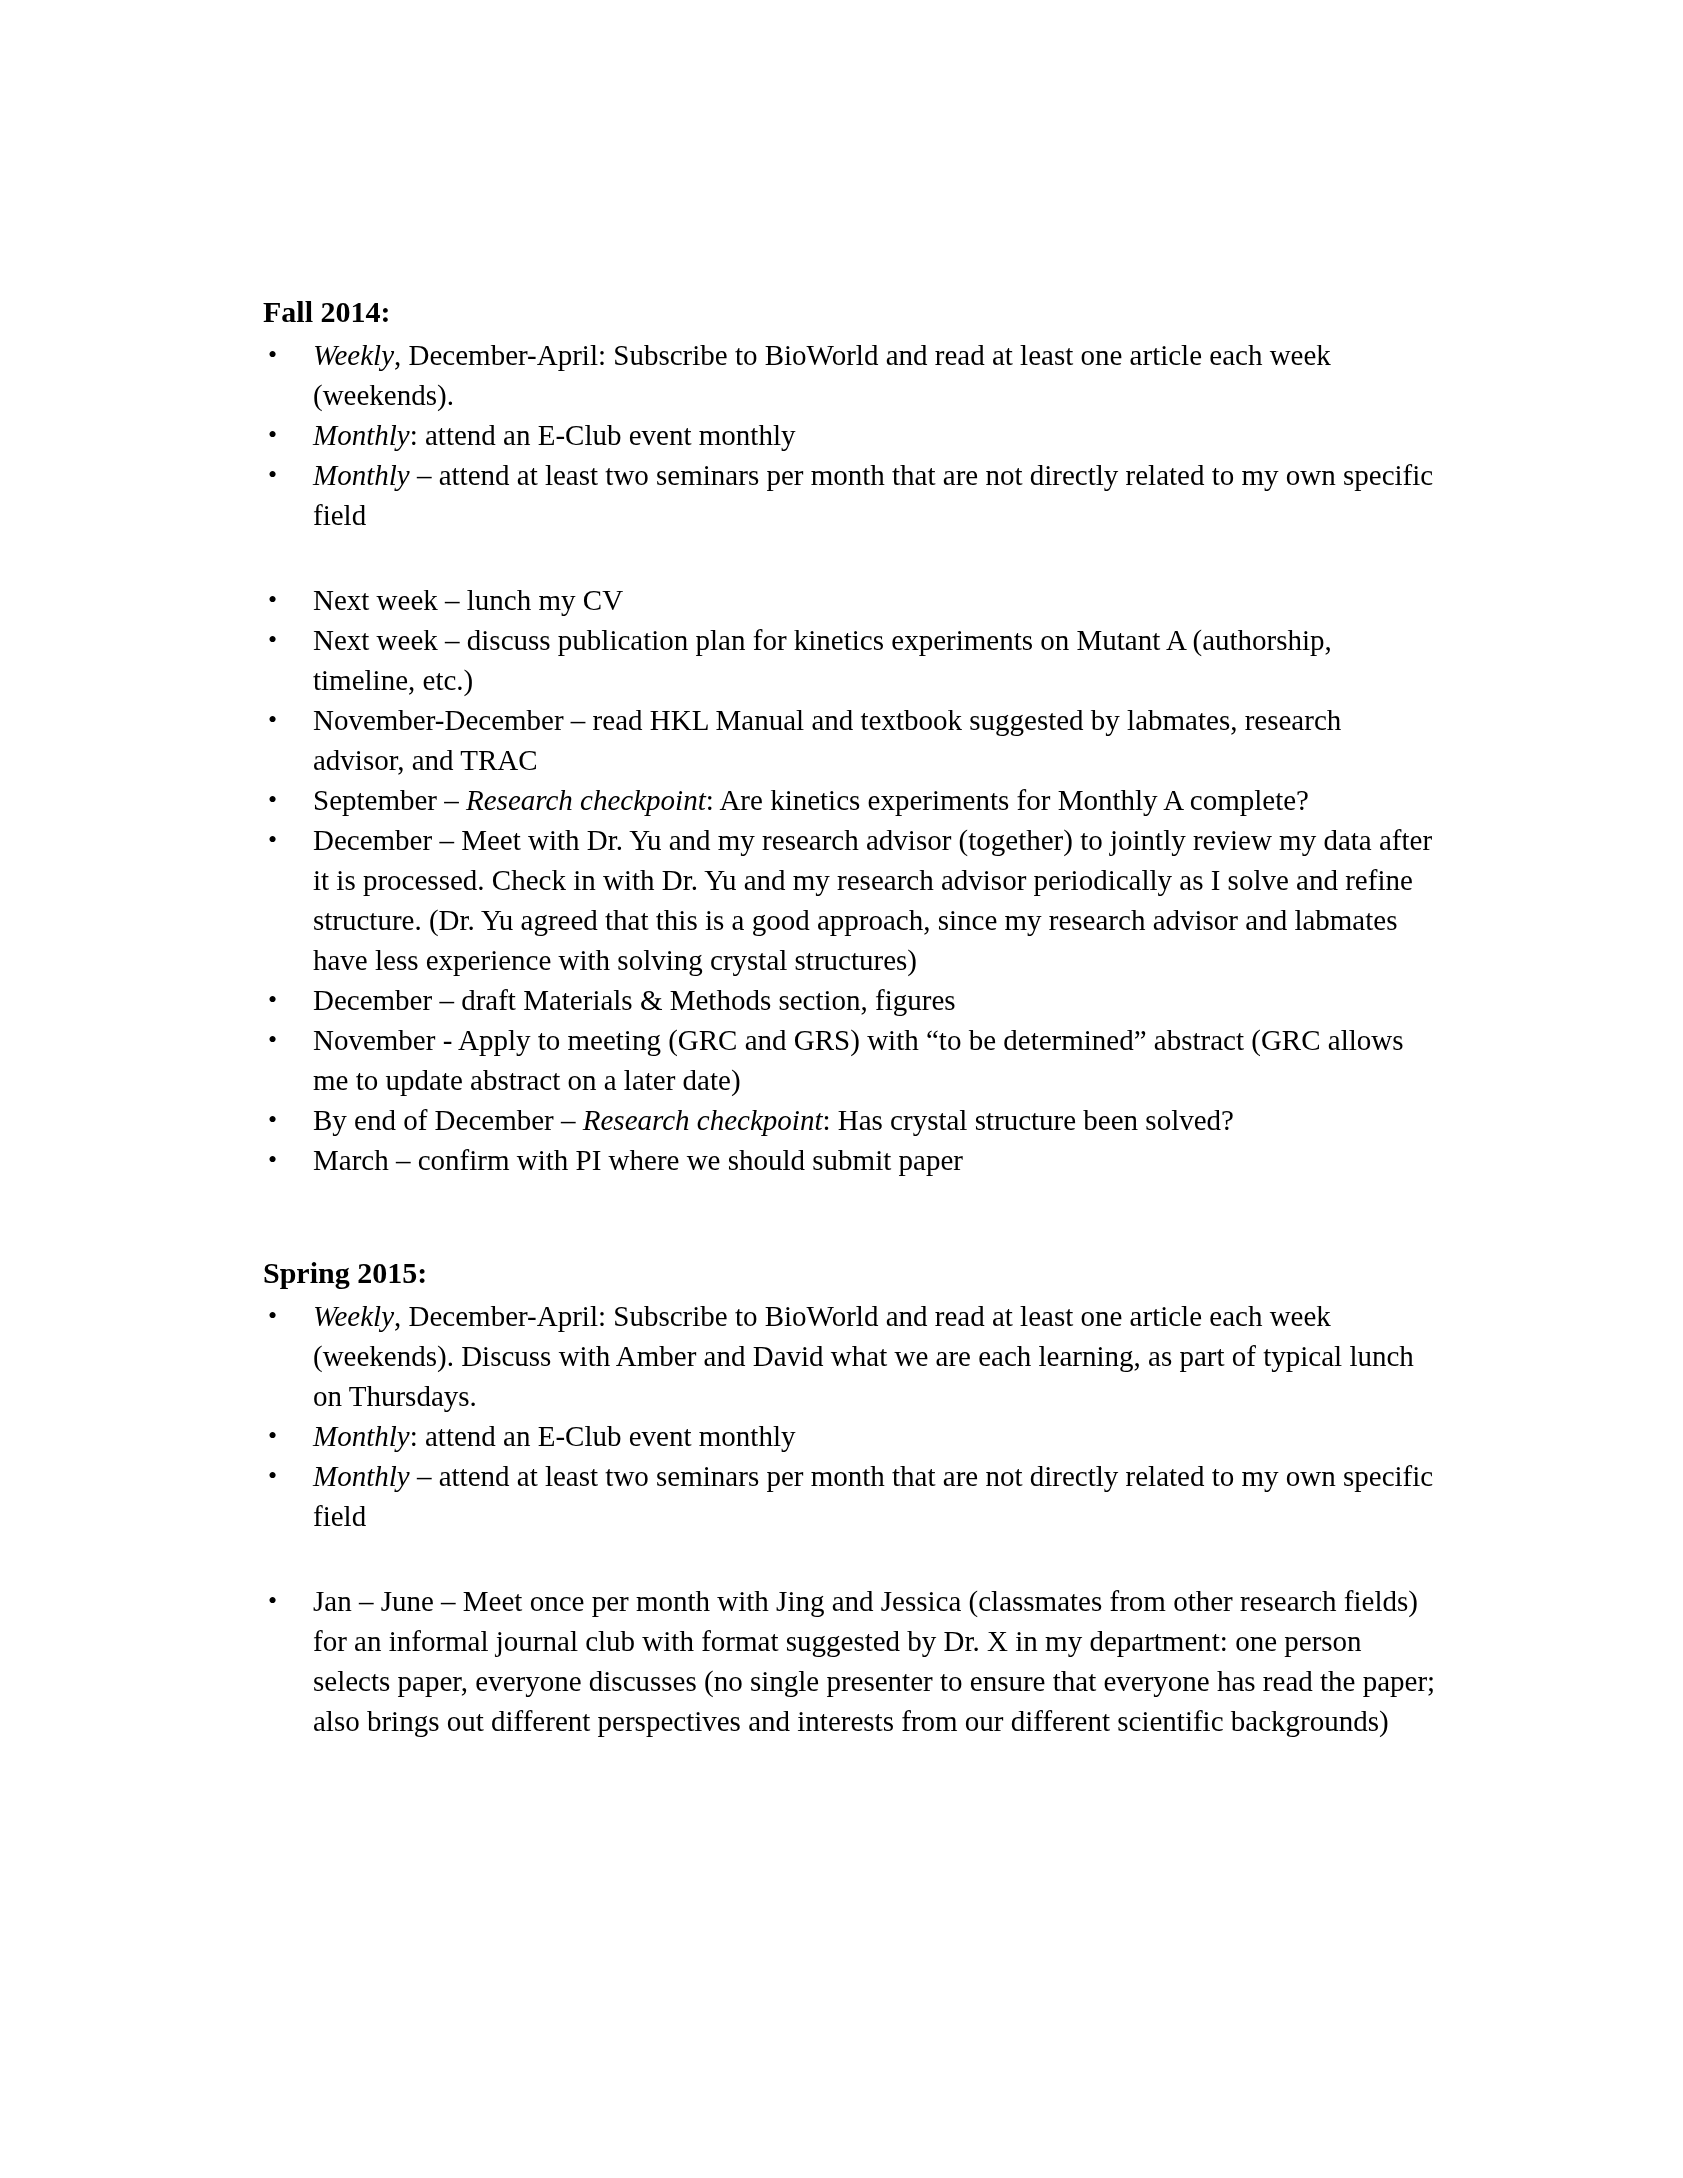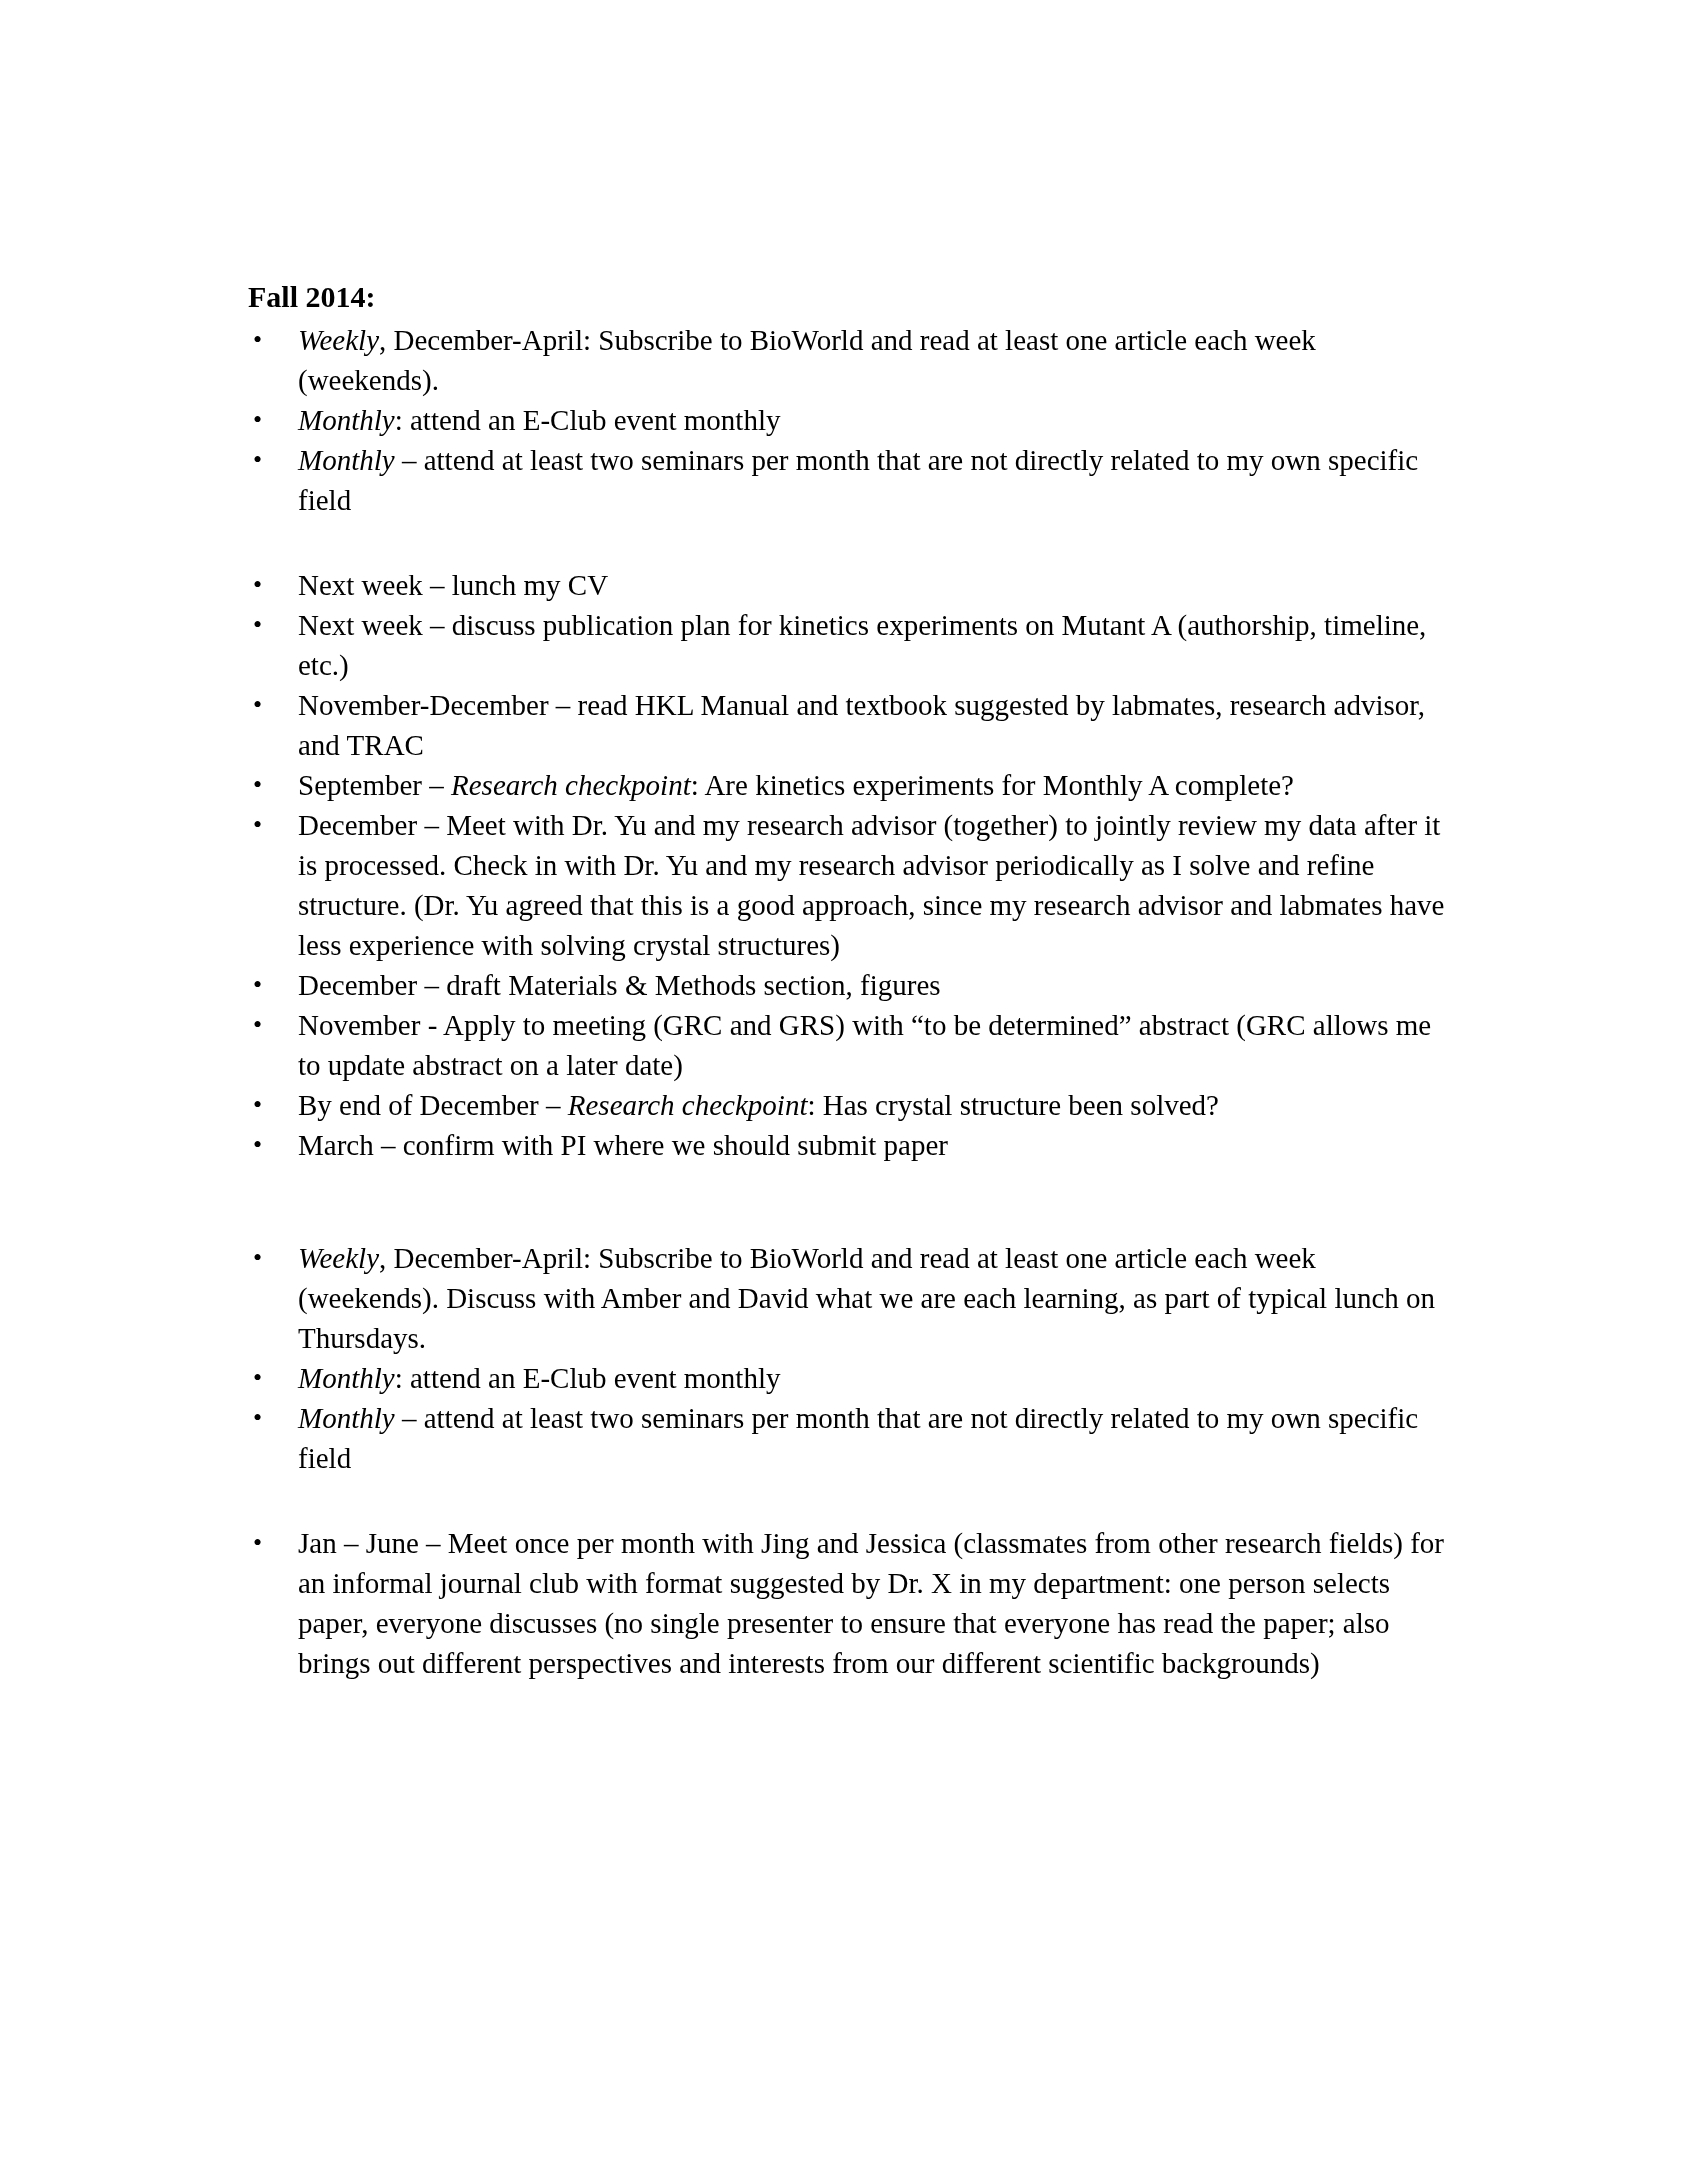--- a/index.html
+++ b/index.html
@@ -15,21 +15,21 @@
     color: #000000;
     font-family: "Liberation Serif", "DejaVu Serif", serif;
     overflow: hidden;
   }
   .content {
     position: absolute;
     left: 248px;
     top: 277px;
     width: 1203px;
   }
-  .doc-section { margin: 0; }
+  .doc-section { margin: 15px; }
   .doc-section + .doc-section { margin-top: 73px; }
   .section-heading {
     font-size: 30px;
     font-weight: bold;
     line-height: 40px;
     margin: 0 0 3px 0;
   }
   ul.bullet-group {
     list-style: none;
     margin: 0;
@@ -109,20 +109,21 @@
             <span class="bullet-marker">•</span>
             <span class="bullet-text"><span>By end of December – </span><em>Research checkpoint</em><span>: Has crystal structure been solved?</span></span>
           </li>
           <li class="bullet-item">
             <span class="bullet-marker">•</span>
             <span class="bullet-text"><span>March – confirm with PI where we should submit paper</span></span>
           </li>
         </ul>
       </section>
       <section class="doc-section">
+        <h2 class="section-heading">Spring 2015:</h2>
         <ul class="bullet-group">
           <li class="bullet-item">
             <span class="bullet-marker">•</span>
             <span class="bullet-text"><em>Weekly</em><span>, December-April:  Subscribe to BioWorld and read at least one article each week (weekends). Discuss with Amber and David what we are each learning, as part of typical lunch on Thursdays.</span></span>
           </li>
           <li class="bullet-item">
             <span class="bullet-marker">•</span>
             <span class="bullet-text"><em>Monthly</em><span>: attend an E-Club event monthly</span></span>
           </li>
           <li class="bullet-item">

